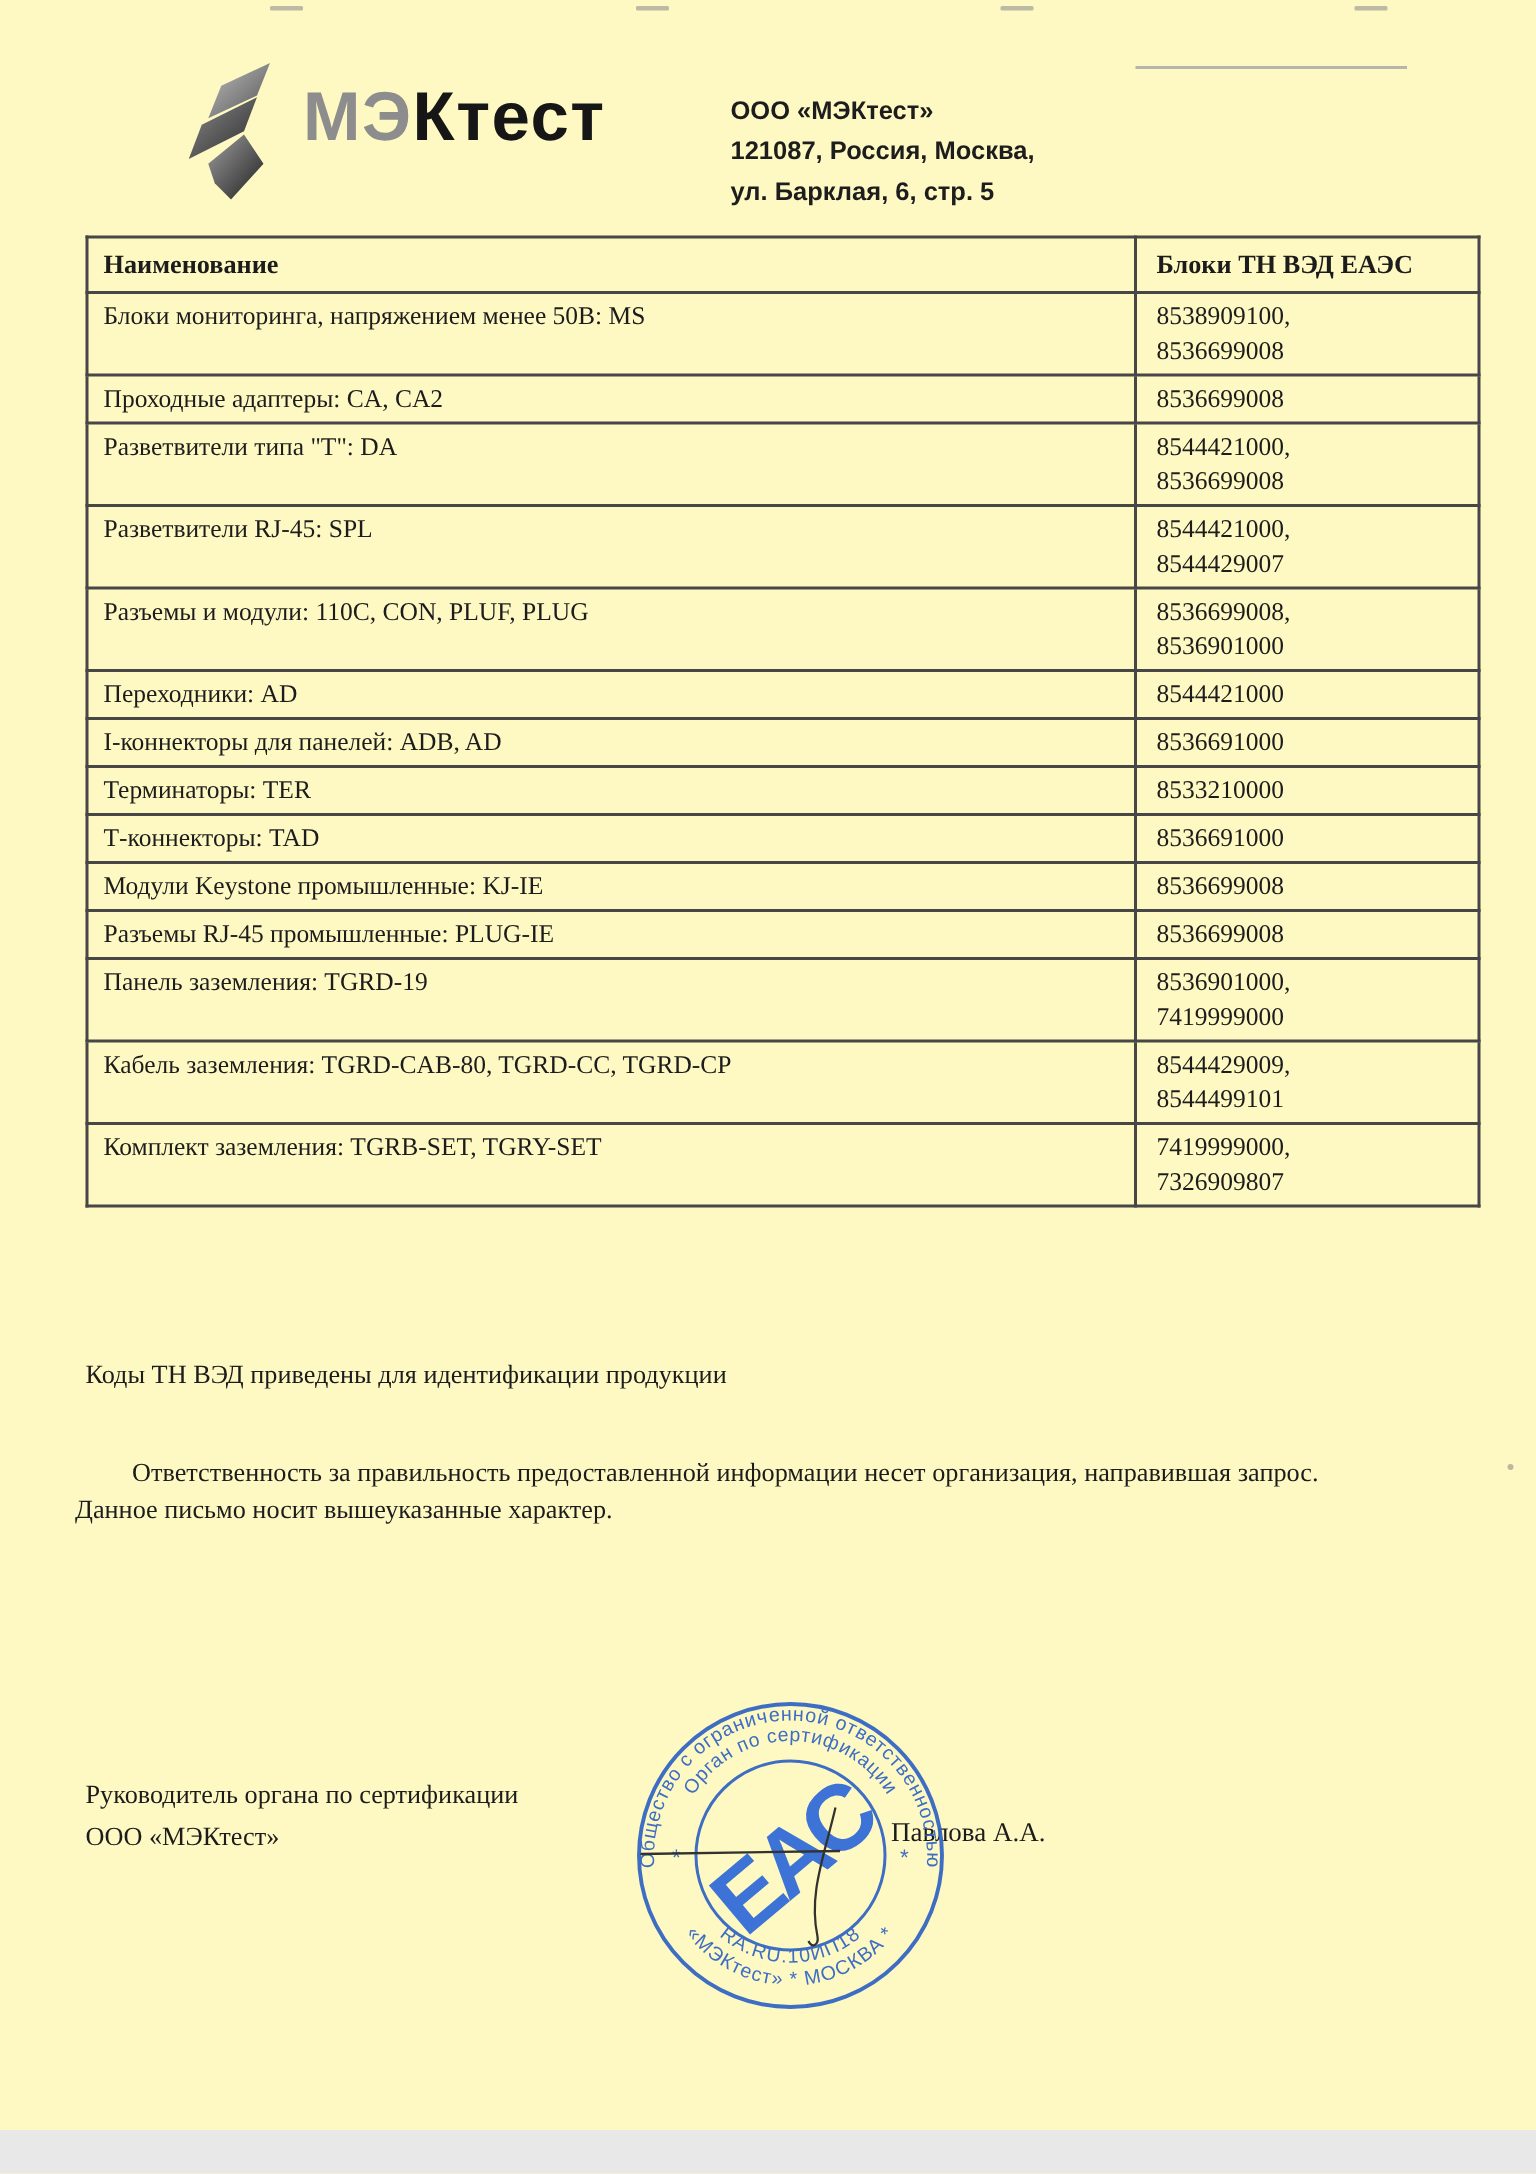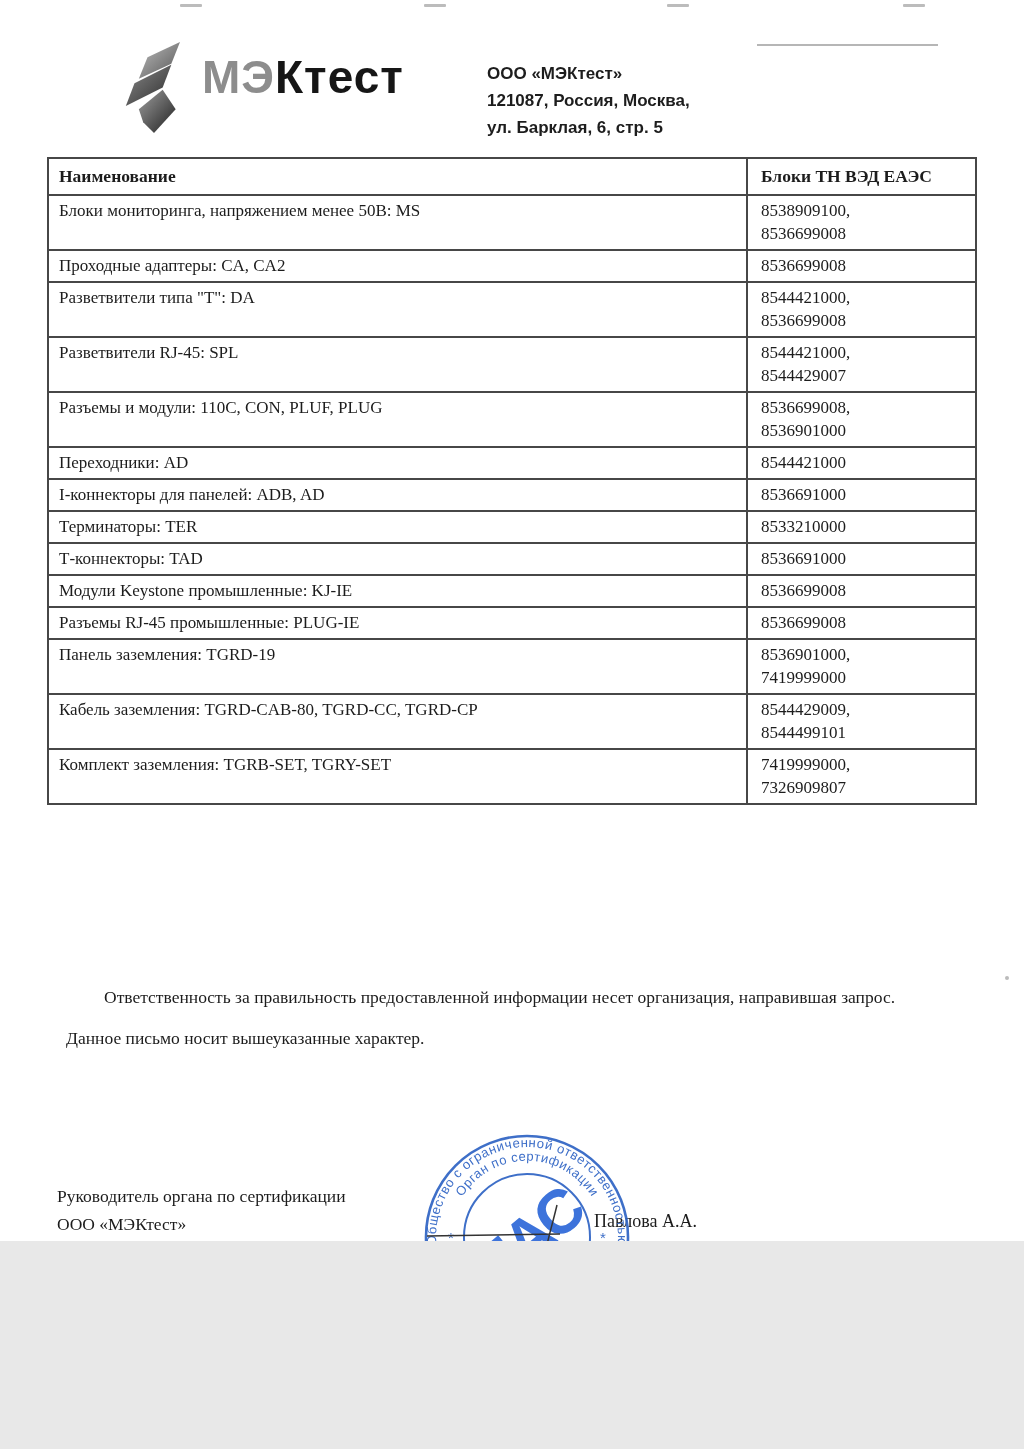--- a/index.html
+++ b/index.html
@@ -1,48 +1,48 @@
 <!DOCTYPE html>
 <html><head>
 <meta charset="utf-8">
 <style>
   html,body{margin:0;padding:0;background:#e8e8e8;}
-  .page{position:relative;width:1024px;height:1241px;background:#ffffff;margin:0 auto;
+  .page{position:relative;width:1024px;height:1420px;background:#fef9c3;margin:0 auto;
         font-family:"Liberation Serif", serif;color:#1c1c1c;overflow:hidden;}
 
   
   .scan-dash{position:absolute;top:4px;width:22px;height:3px;background:#8f8f8f;opacity:.6;border-radius:1px;}
   .artifact-dot{position:absolute;width:4px;height:4px;border-radius:50%;background:#777;opacity:.5;}
 
   
   .logo-icon{position:absolute;left:110px;top:42px;}
   .logo-text{position:absolute;left:202px;top:54px;font-family:"Liberation Sans",sans-serif;
              font-size:46px;font-weight:700;letter-spacing:1px;line-height:1;}
   .logo-gray{color:#8d8d8d;}
   .logo-black{color:#161616;}
   .hdr-block{position:absolute;font-family:"Liberation Sans",sans-serif;font-weight:700;
              font-size:17px;line-height:27px;color:#1d1d1d;white-space:nowrap;}
   .hdr-company{left:487px;top:60px;}
   .hdr-contact{left:757px;top:60px;}
   .hdr-line{position:absolute;left:757px;top:44px;width:181px;height:2px;background:#a9a9a9;opacity:.85;}
 
   
-  table.codes{position:absolute;left:47px;top:157px;width:928px;border-collapse:collapse;table-layout:fixed;}
+  table.codes{position:absolute;left:57px;top:157px;width:928px;border-collapse:collapse;table-layout:fixed;}
   table.codes col.c1{width:699px;}
   table.codes col.c2{width:229px;}
   table.codes th,table.codes td{border:2px solid #474747;vertical-align:top;
       font-size:17px;line-height:23px;padding:3px 10px 4px 10px;text-align:left;}
   table.codes th{font-weight:700;font-size:17.5px;padding:6px 10px;}
   table.codes td.codes-cell,table.codes th.codes-head{padding-left:13px;}
 
   
   .codes-note{position:absolute;left:57px;top:906px;font-size:17.5px;}
   .body-text{position:absolute;left:50px;top:969px;width:916px;font-size:17.5px;
              line-height:25px;text-align:justify;}
-  .body-text p{margin:16px;text-indent:38px;}
+  .body-text p{margin:0;text-indent:38px;}
   .body-text p.noindent{text-indent:0;}
 
   
   .sig-title{position:absolute;left:57px;top:1182px;font-size:17.5px;line-height:28px;}
   .signer-name{position:absolute;left:594px;top:1211px;font-size:18px;}
 
   .stamp{position:absolute;left:417px;top:1127px;width:220px;height:220px;opacity:.92;}
 </style>
 </head>
 <body>
@@ -182,20 +182,21 @@
         <tr>
           <td>Комплект заземления: TGRB-SET, TGRY-SET</td>
           <td class="codes-cell">
             <div>7419999000,</div>
             <div>7326909807</div>
           </td>
         </tr>
       </tbody>
   </table>
 
+  <div class="codes-note">Коды ТН ВЭД приведены для идентификации продукции</div>
   <div class="body-text">
     <p>Ответственность за правильность предоставленной информации несет организация, направившая запрос.</p>
     <p class="noindent">Данное письмо носит вышеуказанные характер.</p>
   </div>
 
   <div class="sig-title">
     <div>Руководитель органа по сертификации</div>
     <div>ООО «МЭКтест»</div>
   </div>
   <div class="signer-name">Павлова А.А.</div>

